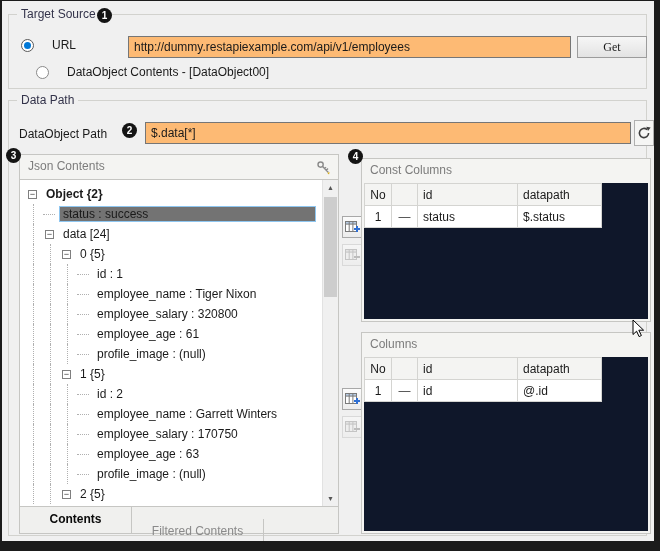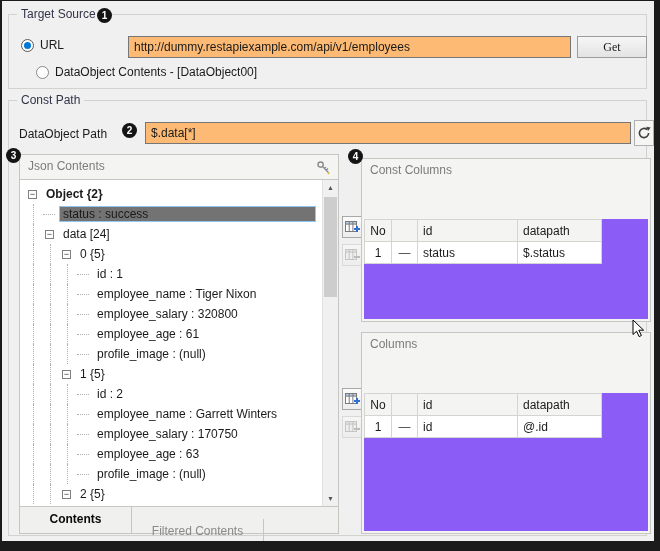--- a/index.html
+++ b/index.html
@@ -7,21 +7,21 @@
   .frame{position:relative;width:660px;height:551px;background:#1b1b1b;box-sizing:border-box;padding:1px 22px 10px 2px;overflow:hidden;}
   .dialog{position:relative;width:652px;height:540px;background:#f0f0f0;font-size:12px;color:#1a1a1a;overflow:hidden;}
 
   .groupbox{position:absolute;border:1px solid #d2d2ce;box-sizing:border-box;}
   .gb-title{position:absolute;top:-8px;left:8px;background:#f0f0f0;padding:0 4px;font-size:12px;color:#33334a;line-height:14px;}
 
   .radio-row{position:absolute;display:flex;align-items:center;height:16px;}
   .radio{width:13px;height:13px;border:1px solid #8a8a8a;border-radius:50%;background:#fff;display:inline-block;position:relative;box-sizing:border-box;flex:none;}
   .radio.selected{border-color:#5a5a5a;}
   .radio.selected::after{content:'';position:absolute;left:2px;top:2px;right:2px;bottom:2px;border-radius:50%;background:#0078d7;}
-  .radio-label{margin-left:6px;white-space:nowrap;}
+  .radio-label{margin-left:18px;white-space:nowrap;}
 
   .textbox{position:absolute;box-sizing:border-box;height:22px;border:1px solid #767676;background:#fdba74;font-family:"Liberation Sans",sans-serif;font-size:12px;color:#1a1a1a;padding:2px 5px;}
   .btn{position:absolute;box-sizing:border-box;border:1px solid #9c9c9c;background:linear-gradient(#f6f6f6,#e3e3e3);font-family:Liberation Serif, serif;font-size:12px;color:#1a1a1a;text-align:center;padding:0;}
   .icon-btn{position:absolute;box-sizing:border-box;border:1px solid #b0b0b0;background:#f5f5f4;display:flex;align-items:center;justify-content:center;padding:0;}
 
   .field-label{position:absolute;white-space:nowrap;color:#1a1a1a;}
 
   .panel{position:absolute;box-sizing:border-box;border:1px solid #c6c6c3;background:#f4f4f2;}
   .panel-title{position:absolute;top:4px;left:8px;color:#7c7c7c;white-space:nowrap;}
   .key-btn{position:absolute;top:4px;right:7px;width:16px;height:16px;display:flex;align-items:center;justify-content:center;cursor:pointer;}
@@ -44,21 +44,21 @@
   .sb-arrow.up{top:0;}
   .sb-arrow.down{bottom:0;}
   .sb-thumb{position:absolute;left:1px;right:1px;top:17px;height:100px;background:#cdcdcd;}
 
   .tabs{position:absolute;left:0;right:0;bottom:0;height:26px;background:#f0f0ee;display:flex;box-sizing:border-box;}
   .tab{height:100%;line-height:25px;text-align:center;border-right:1px solid #c6c6c3;color:#8a8a8a;box-sizing:border-box;cursor:pointer;}
   .tab:nth-child(1){width:112px;}
   .tab:nth-child(2){width:132px;margin-top:12px;}
   .tab.active{color:#0a0a0a;font-weight:bold;}
 
-  .table-holder{position:absolute;left:2px;top:24px;right:2px;bottom:2px;background:#8b5cf6;margin-top:36px;}
+  .table-holder{position:absolute;left:2px;top:24px;right:2px;bottom:2px;background:#0f172a;}
   table.grid{border-collapse:collapse;table-layout:fixed;font-size:12px;background:#fff;}
   table.grid th{font-weight:normal;background:#f4f4f2;border:1px solid #d4d4d1;text-align:left;padding:2px 5px;height:17px;overflow:hidden;}
   table.grid td{background:#fff;border:1px solid #d4d4d1;padding:2px 5px;height:17px;overflow:hidden;}
   table.grid th:nth-child(1),table.grid td:nth-child(1){text-align:center;}
   table.grid td:nth-child(2){text-align:center;color:#444;}
 
   .mini-btn{position:absolute;width:21px;height:22px;box-sizing:border-box;border:1px solid #a8a8a8;background:linear-gradient(#fbfbfb,#ececec);display:flex;align-items:center;justify-content:center;padding:0;}
   .mini-btn.disabled{opacity:.5;border-color:#c4c4c4;}
 
   .badge{position:absolute;width:15px;height:15px;border-radius:50%;background:#141414;color:#fff;font-size:10px;font-weight:bold;display:flex;align-items:center;justify-content:center;z-index:6;}
@@ -79,21 +79,21 @@
       </div>
       <input class="textbox" style="left: 119px; top: 21px; width: 443px;" value="http://dummy.restapiexample.com/api/v1/employees">
       <button class="btn" style="left:568px;top:21px;width:70px;height:22px;">Get</button>
       <div class="radio-row" style="left:27px;top:49px;">
         <span class="radio"></span>
         <span class="radio-label">DataObject Contents - [DataObject00]</span>
       </div>
     </div>
 
     <div class="groupbox" style="left:6px;top:99px;width:639px;height:436px;position:absolute;">
-      <span class="gb-title">Const Path</span>
+      <span class="gb-title">Data Path</span>
 
       <span class="field-label" style="left:10px;top:26px;">DataObject Path</span>
       <input class="textbox" style="left: 136px; top: 21px; width: 486px;" value="$.data[*]">
       <button class="icon-btn" style="left:625px;top:19px;width:20px;height:26px;">
         <svg width="14" height="14" viewBox="0 0 14 14">
           <path d="M11.6 7a4.6 4.6 0 1 1-1.5-3.4" fill="none" stroke="#3f3f3f" stroke-width="1.6"></path>
           <path d="M9.3 0.8 L13.6 1.4 L11.0 5.0 Z" fill="#3f3f3f"></path>
         </svg>
       </button>
 

